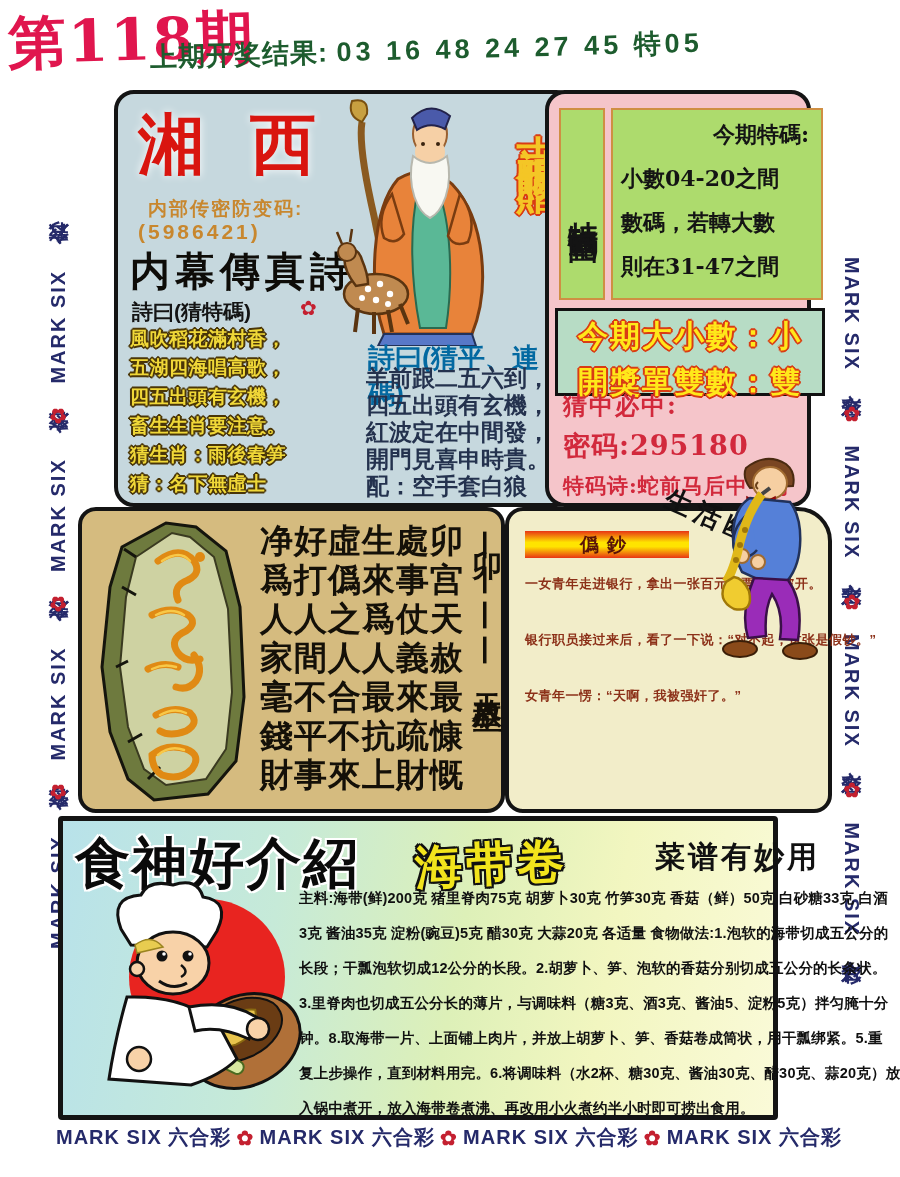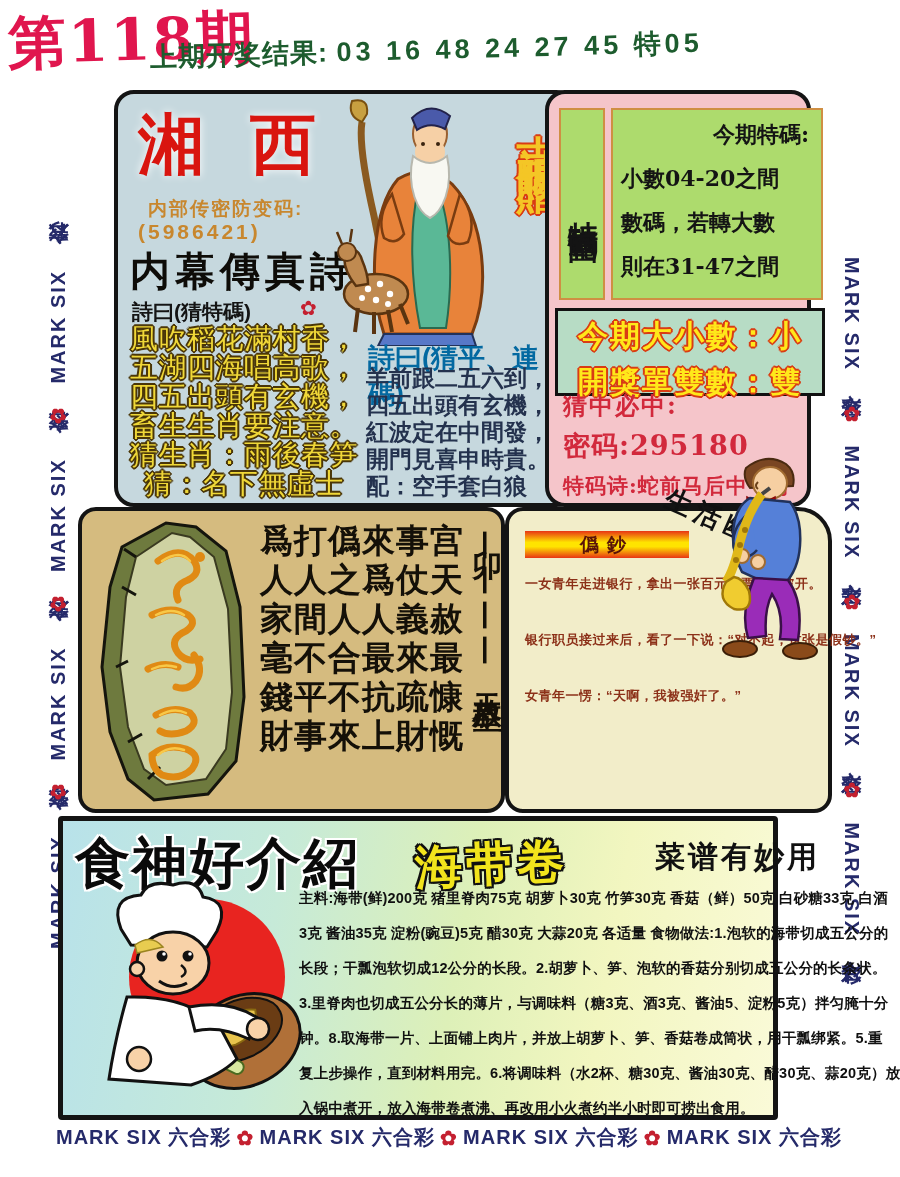--- a/index.html
+++ b/index.html
@@ -50,22 +50,22 @@
   
   #panel-xiangxi{ left:78px; top:90px; width:462px; height:417px; background:#c6d8de;margin-left:36px; }
   .xx-title{ left:20px; top:6px; font-size:66px; font-weight:bold; color:#d9150f;
     letter-spacing:46px; font-family:"DejaVu Serif", serif; white-space:nowrap;
     text-shadow:0 0 8px #ffffff; }
   .xx-code-label{ left:30px; top:102px; font-size:19px; font-weight:bold; color:#c8872e; letter-spacing:2px; }
   .xx-code{ left:20px; top:126px; font-size:21px; font-weight:bold; color:#c8872e; letter-spacing:3px; }
   .xx-subtitle{ left:12px; top:150px; font-size:40px; font-weight:bold; color:#0e0c08;
     font-family:"DejaVu Serif", serif; letter-spacing:5px; white-space:nowrap; }
   .xx-p1cap{ left:14px; top:204px; font-size:21px; font-weight:bold; color:#141414; }
-  .xx-poem1{ left:12px; top:230px; font-size:28px; font-weight:normal; color:#f0d838;
-    line-height:29px; letter-spacing:0.5px; white-space:nowrap;text-align:center; }
+  .xx-poem1{ left:12px; top:230px; font-size:19px; font-weight:bold; color:#f0d838;
+    line-height:29px; letter-spacing:0.5px; white-space:nowrap; }
   .xx-gift{ left:392px; top:6px; height:250px; writing-mode:vertical-rl; text-orientation:upright;
     font-size:44px; font-weight:bold; color:#f4c626; letter-spacing:12px;
     font-family:"DejaVu Serif", serif; }
   .xx-p2cap{ left:250px; top:246px; font-size:27px; font-weight:bold; color:#0369a1; }
   .xx-poem2{ left:248px; top:270px; font-size:23px; font-weight:bold; color:#24324e;
     line-height:27px; font-family:"DejaVu Serif", serif; white-space:nowrap; }
   .deity{ left:214px; top:0px; width:170px; height:252px; }
 
   
   #panel-special{ left:545px; top:90px; width:266px; height:417px; background:#f5c5ca; }
@@ -283,20 +283,21 @@
     <circle cx="112" cy="40" r="5" fill="#e08a14"></circle>
     <g stroke="#f8c848" stroke-width="2.5" fill="none" stroke-linecap="round">
       <path d="M74,44 q18,-12 28,0"></path>
       <path d="M68,98 q16,-8 28,0"></path>
       <path d="M64,152 q12,-6 24,-2"></path>
       <path d="M72,198 q14,-8 26,-2"></path>
       <path d="M70,238 q12,-10 26,-5"></path>
     </g>
   </svg>
   <div class="abs st-poem">
+    <div>净好虛生處卯</div>
     <div>爲打僞來事宫</div>
     <div>人人之爲仗天</div>
     <div>家間人人義赦</div>
     <div>毫不合最來最</div>
     <div>錢平不抗疏慷</div>
     <div>財事來上財慨</div>
   </div>
   <div class="abs st-side">卯————天赦星</div>
 </div>
 

